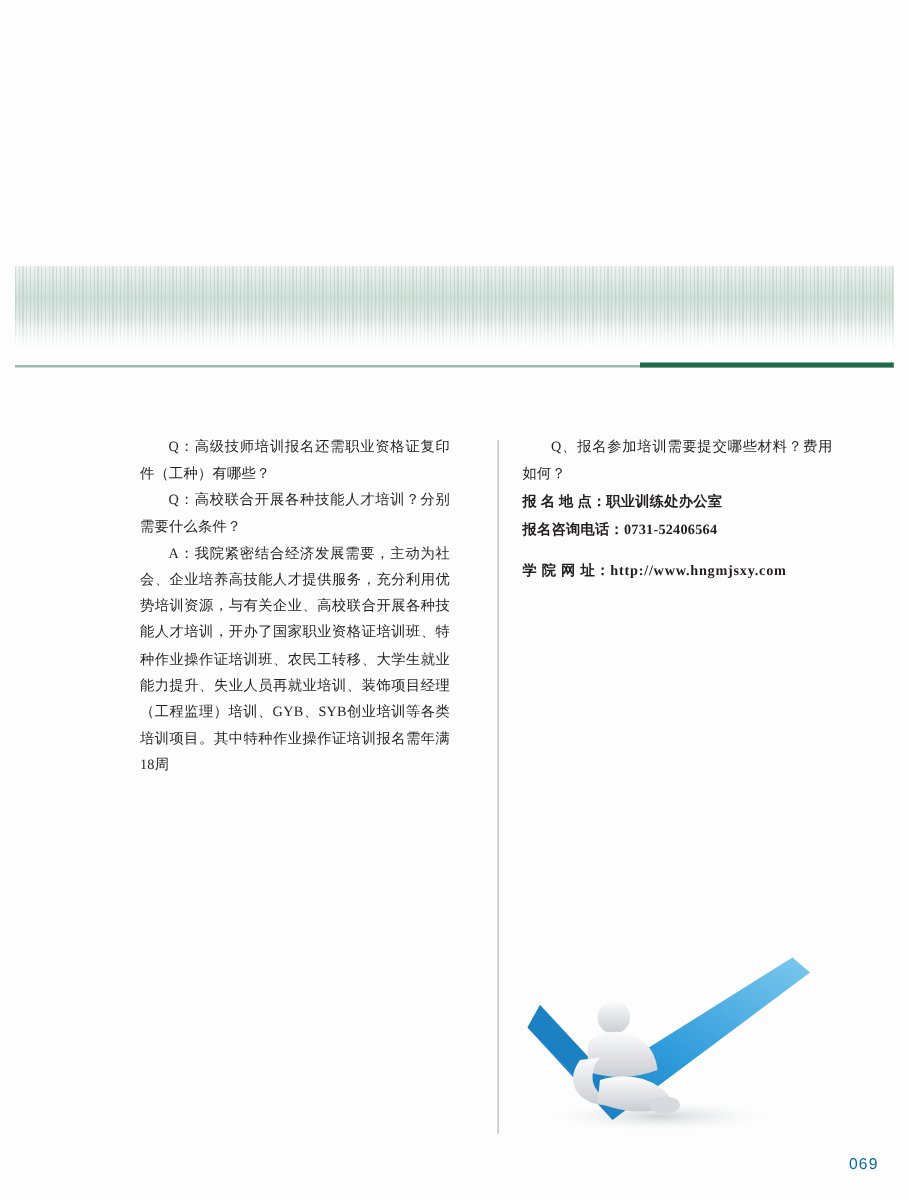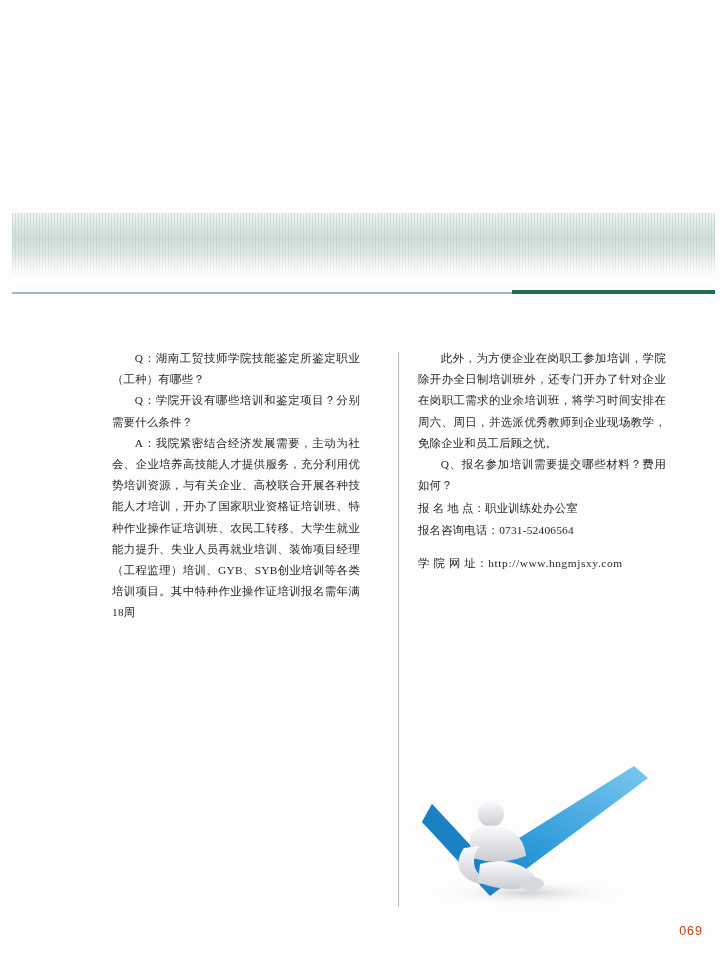--- a/index.html
+++ b/index.html
@@ -100,63 +100,63 @@
 
   
   .contact {
     margin-top: 2px;
   }
   .contact div {
     text-indent: 0;
     white-space: nowrap;
     font-size: 11.4px;
     line-height: 21.2px;
+    font-weight: bold;
   }
   .url { font-family: "Liberation Serif", serif; letter-spacing: 0.6px; margin-top: 12px; }
 
   
   .illustration {
     position: absolute;
     left: 398px;
     top: 760px;
     width: 300px;
     height: 148px;
   }
 
   
   .page-number {
     position: absolute;
     right: 24px;
     bottom: 22px;
     font-size: 12.5px;
     letter-spacing: 1px;
-    color: #c2410c;
+    color: #0369a1;
     font-family: "Liberation Sans", sans-serif;
   }
 </style>
 </head>
 <body>
 
 <div class="page">
 
   <div class="header-band"></div>
   <div class="header-band-fade"></div>
   <div class="rule-light"></div>
   <div class="rule-dark"></div>
 
   <div class="divider"></div>
 
   <div class="col left">
-    <p>Q：湖南工贸技师学院技能鉴定所鉴定职业（工种）有哪些？</p>
-    <p>Q：学院开设有哪些培训和鉴定项目？分别需要什么条件？</p>
+    <p>Q：高级技师培训报名还需职业资格证复印件（工种）有哪些？</p>
+    <p>Q：高校联合开展各种技能人才培训？分别需要什么条件？</p>
     <p>A：我院紧密结合经济发展需要，主动为社会、企业培养高技能人才提供服务，充分利用优势培训资源，与有关企业、高校联合开展各种技能人才培训，开办了国家职业资格证培训班、特种作业操作证培训班、农民工转移、大学生就业能力提升、失业人员再就业培训、装饰项目经理（工程监理）培训、GYB、SYB创业培训等各类培训项目。其中特种作业操作证培训报名需年满18周</p>
   </div>
 
   <div class="col right">
-    <p>此外，为方便企业在岗职工参加培训，学院除开办全日制培训班外，还专门开办了针对企业在岗职工需求的业余培训班，将学习时间安排在周六、周日，并选派优秀教师到企业现场教学，免除企业和员工后顾之忧。</p>
     <p>Q、报名参加培训需要提交哪些材料？费用如何？</p>
 
     <div class="contact">
       <div>报 名 地 点：职业训练处办公室</div>
       <div>报名咨询电话：0731-52406564</div>
       <div class="url">学 院 网 址：http://www.hngmjsxy.com</div>
     </div>
   </div>
 
   <div class="illustration">

